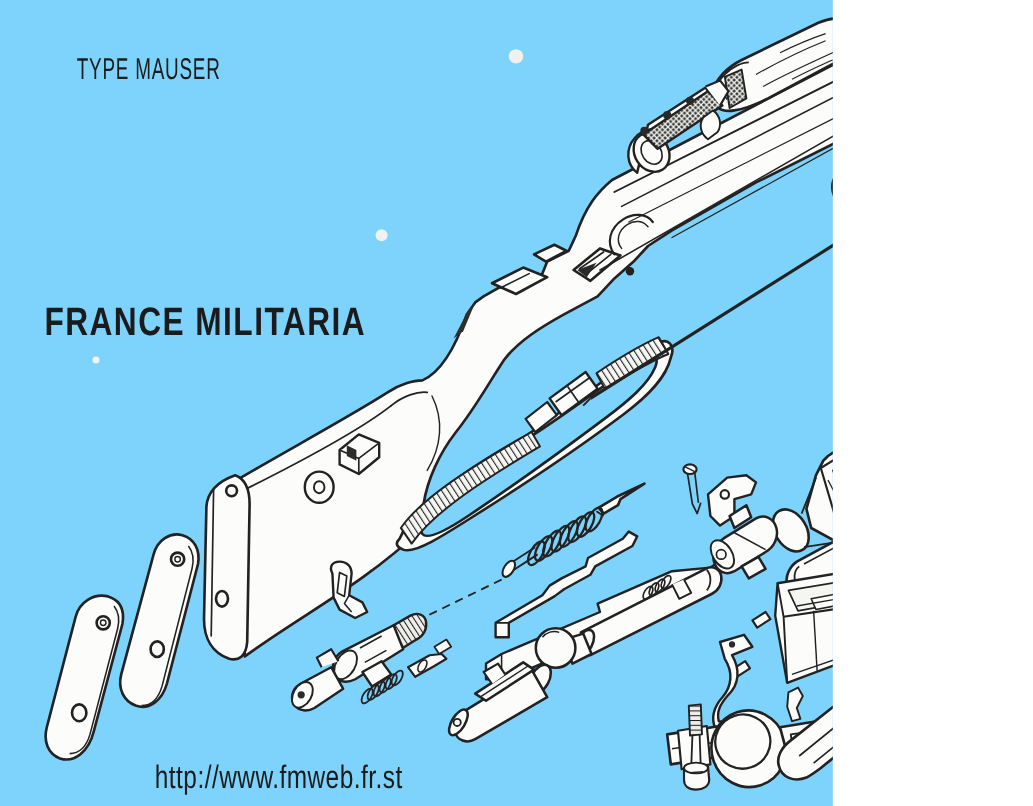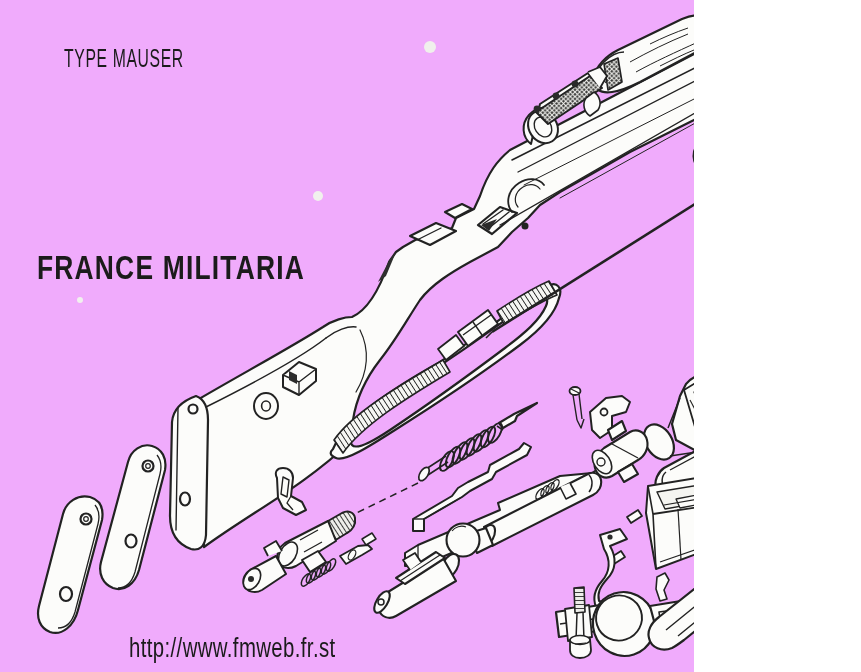--- a/index.html
+++ b/index.html
@@ -1,16 +1,16 @@
 <!DOCTYPE html>
 <html><head>
 <meta charset="utf-8">
 <style>
   html,body{margin:0;padding:0;background:#ffffff;}
-  .page{position:relative;width:694px;height:672px;background:#f0abfc;overflow:hidden;
+  .page{position:relative;width:694px;height:672px;background:#7dd3fc;overflow:hidden;
         font-family:"Liberation Sans", sans-serif;}
   .page svg{position:absolute;left:0;top:0;filter:blur(0.3px);}
   .txt{position:absolute;color:#1b1b1b;white-space:nowrap;transform-origin:left top;}
   .type-label{left:64px;top:44px;font-size:25px;font-weight:400;letter-spacing:1px;transform:scaleX(0.63);}
   .brand-label{left:37px;top:249px;font-size:33px;font-weight:700;letter-spacing:1.5px;transform:scaleX(0.80);}
   .url-label{left:129px;top:633px;font-size:27px;font-weight:400;letter-spacing:0.5px;transform:scaleX(0.755);}
 </style>
 </head>
 <body>
 

